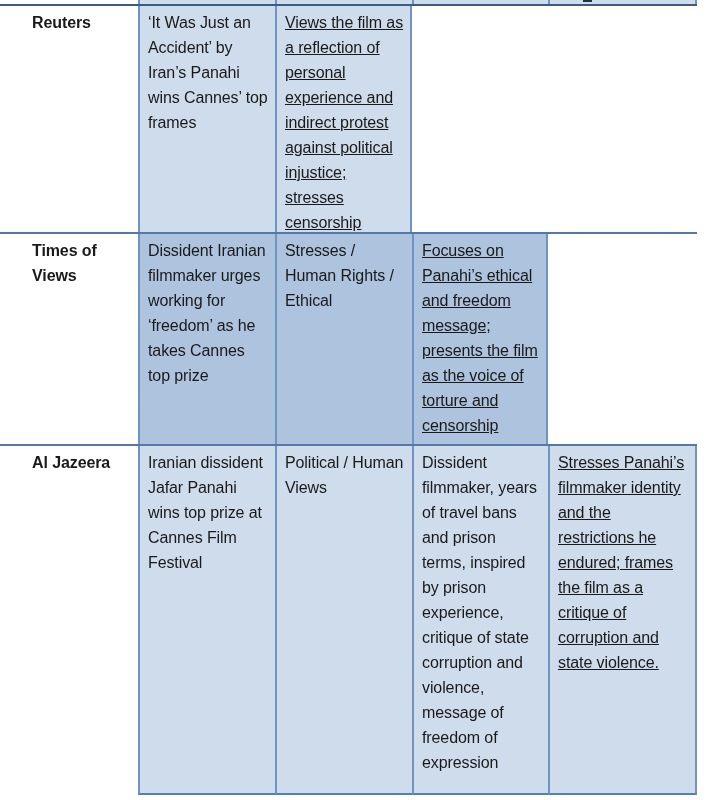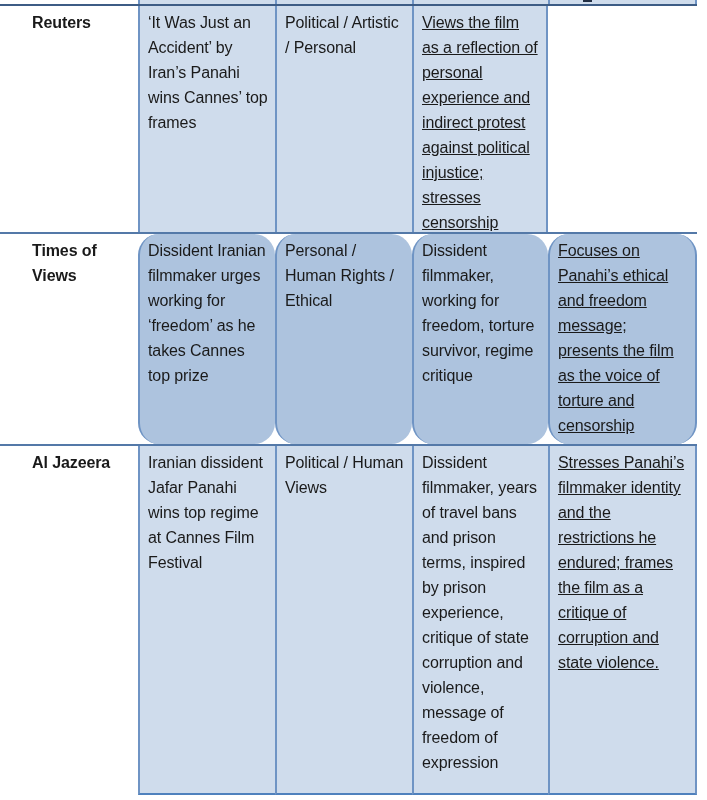--- a/index.html
+++ b/index.html
@@ -44,21 +44,21 @@
     overflow: hidden;
   }
   .cell.shaded {
     border-left: 2px solid var(--border-v);
   }
   .cell.last {
     border-right: 2px solid var(--border-v);
     text-decoration: underline;
   }
   .r1 .shaded, .r3 .shaded { background: var(--bg-light); }
-  .r2 .shaded { background: var(--bg-medium); border-radius: 21px; }
+  .r2 .shaded { background: var(--bg-medium); }
   .sliver-row .shaded { background: var(--bg-light); position: relative; }
   .r3 .shaded { border-bottom: 2px solid var(--line-bottom); }
   .outlet {
     font-weight: bold;
     background: #ffffff;
     padding-left: 32px;
   }
   .cutoff-text-mark {
     position: absolute;
     left: 33px;
@@ -79,33 +79,31 @@
     <div class="cell shaded"></div>
     <div class="cell shaded"></div>
     <div class="cell shaded last">
       <div class="cutoff-text-mark"></div>
     </div>
   </div>
 
   <div class="row content-row r1">
     <div class="cell outlet">Reuters</div>
     <div class="cell shaded">‘It Was Just an Accident’ by Iran’s Panahi wins Cannes’ top frames</div>
-    <div class="cell shaded">Political / Artistic / Personal</div>
     <div class="cell shaded last">Views the film as a reflection of personal experience and indirect protest against political injustice; stresses censorship defeat.</div>
   </div>
 
   <div class="row content-row r2">
     <div class="cell outlet">Times of Views</div>
     <div class="cell shaded">Dissident Iranian filmmaker urges working for ‘freedom’ as he takes Cannes top prize</div>
-    <div class="cell shaded">Personal / Human Rights / Ethical</div>
-    <div class="cell shaded">Dissident filmmaker, working for freedom, torture survivor, regime critique</div>
+    <div class="cell shaded">Stresses / Human Rights / Ethical</div>
     <div class="cell shaded last">Focuses on Panahi’s ethical and freedom message; presents the film as the voice of torture and censorship victims.</div>
   </div>
 
   <div class="row content-row r3">
     <div class="cell outlet">Al Jazeera</div>
-    <div class="cell shaded">Iranian dissident Jafar Panahi wins top regime at Cannes Film Festival</div>
+    <div class="cell shaded">Iranian dissident Jafar Panahi wins top prize at Cannes Film Festival</div>
     <div class="cell shaded">Political / Human Views</div>
     <div class="cell shaded">Dissident filmmaker, years of travel bans and prison terms, inspired by prison experience, critique of state corruption and violence, message of freedom of expression</div>
     <div class="cell shaded last">Stresses Panahi’s filmmaker identity and the restrictions he endured; frames the film as a critique of corruption and state violence.</div>
   </div>
 
 </div>
 
 </body></html>

